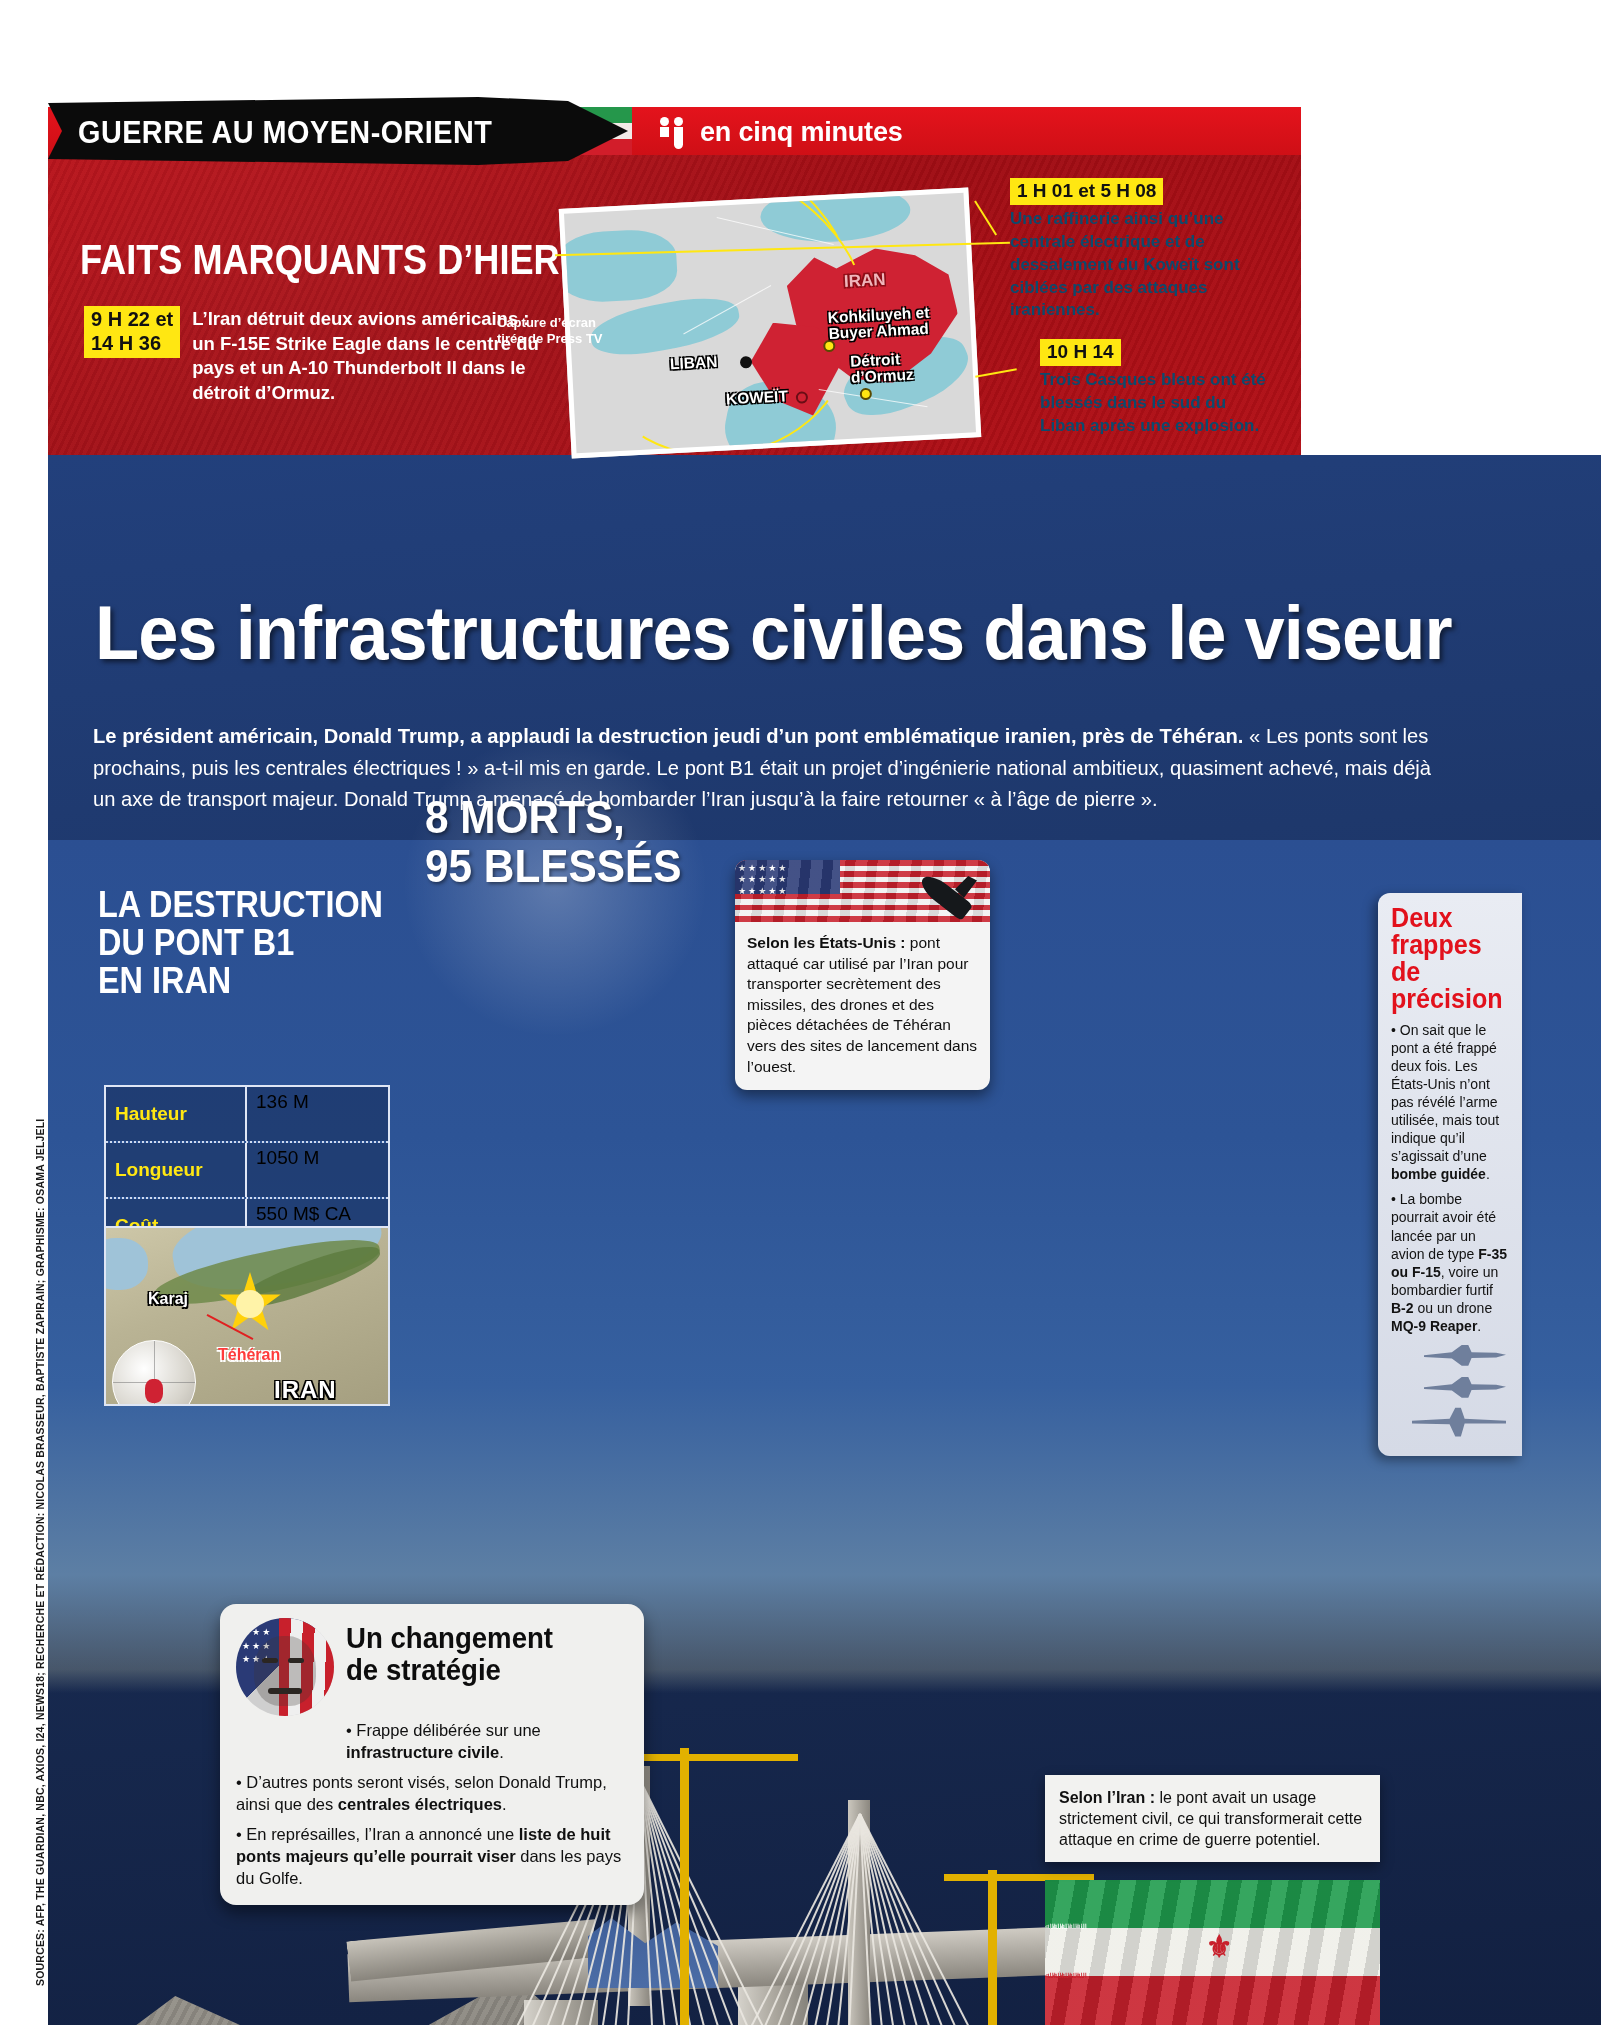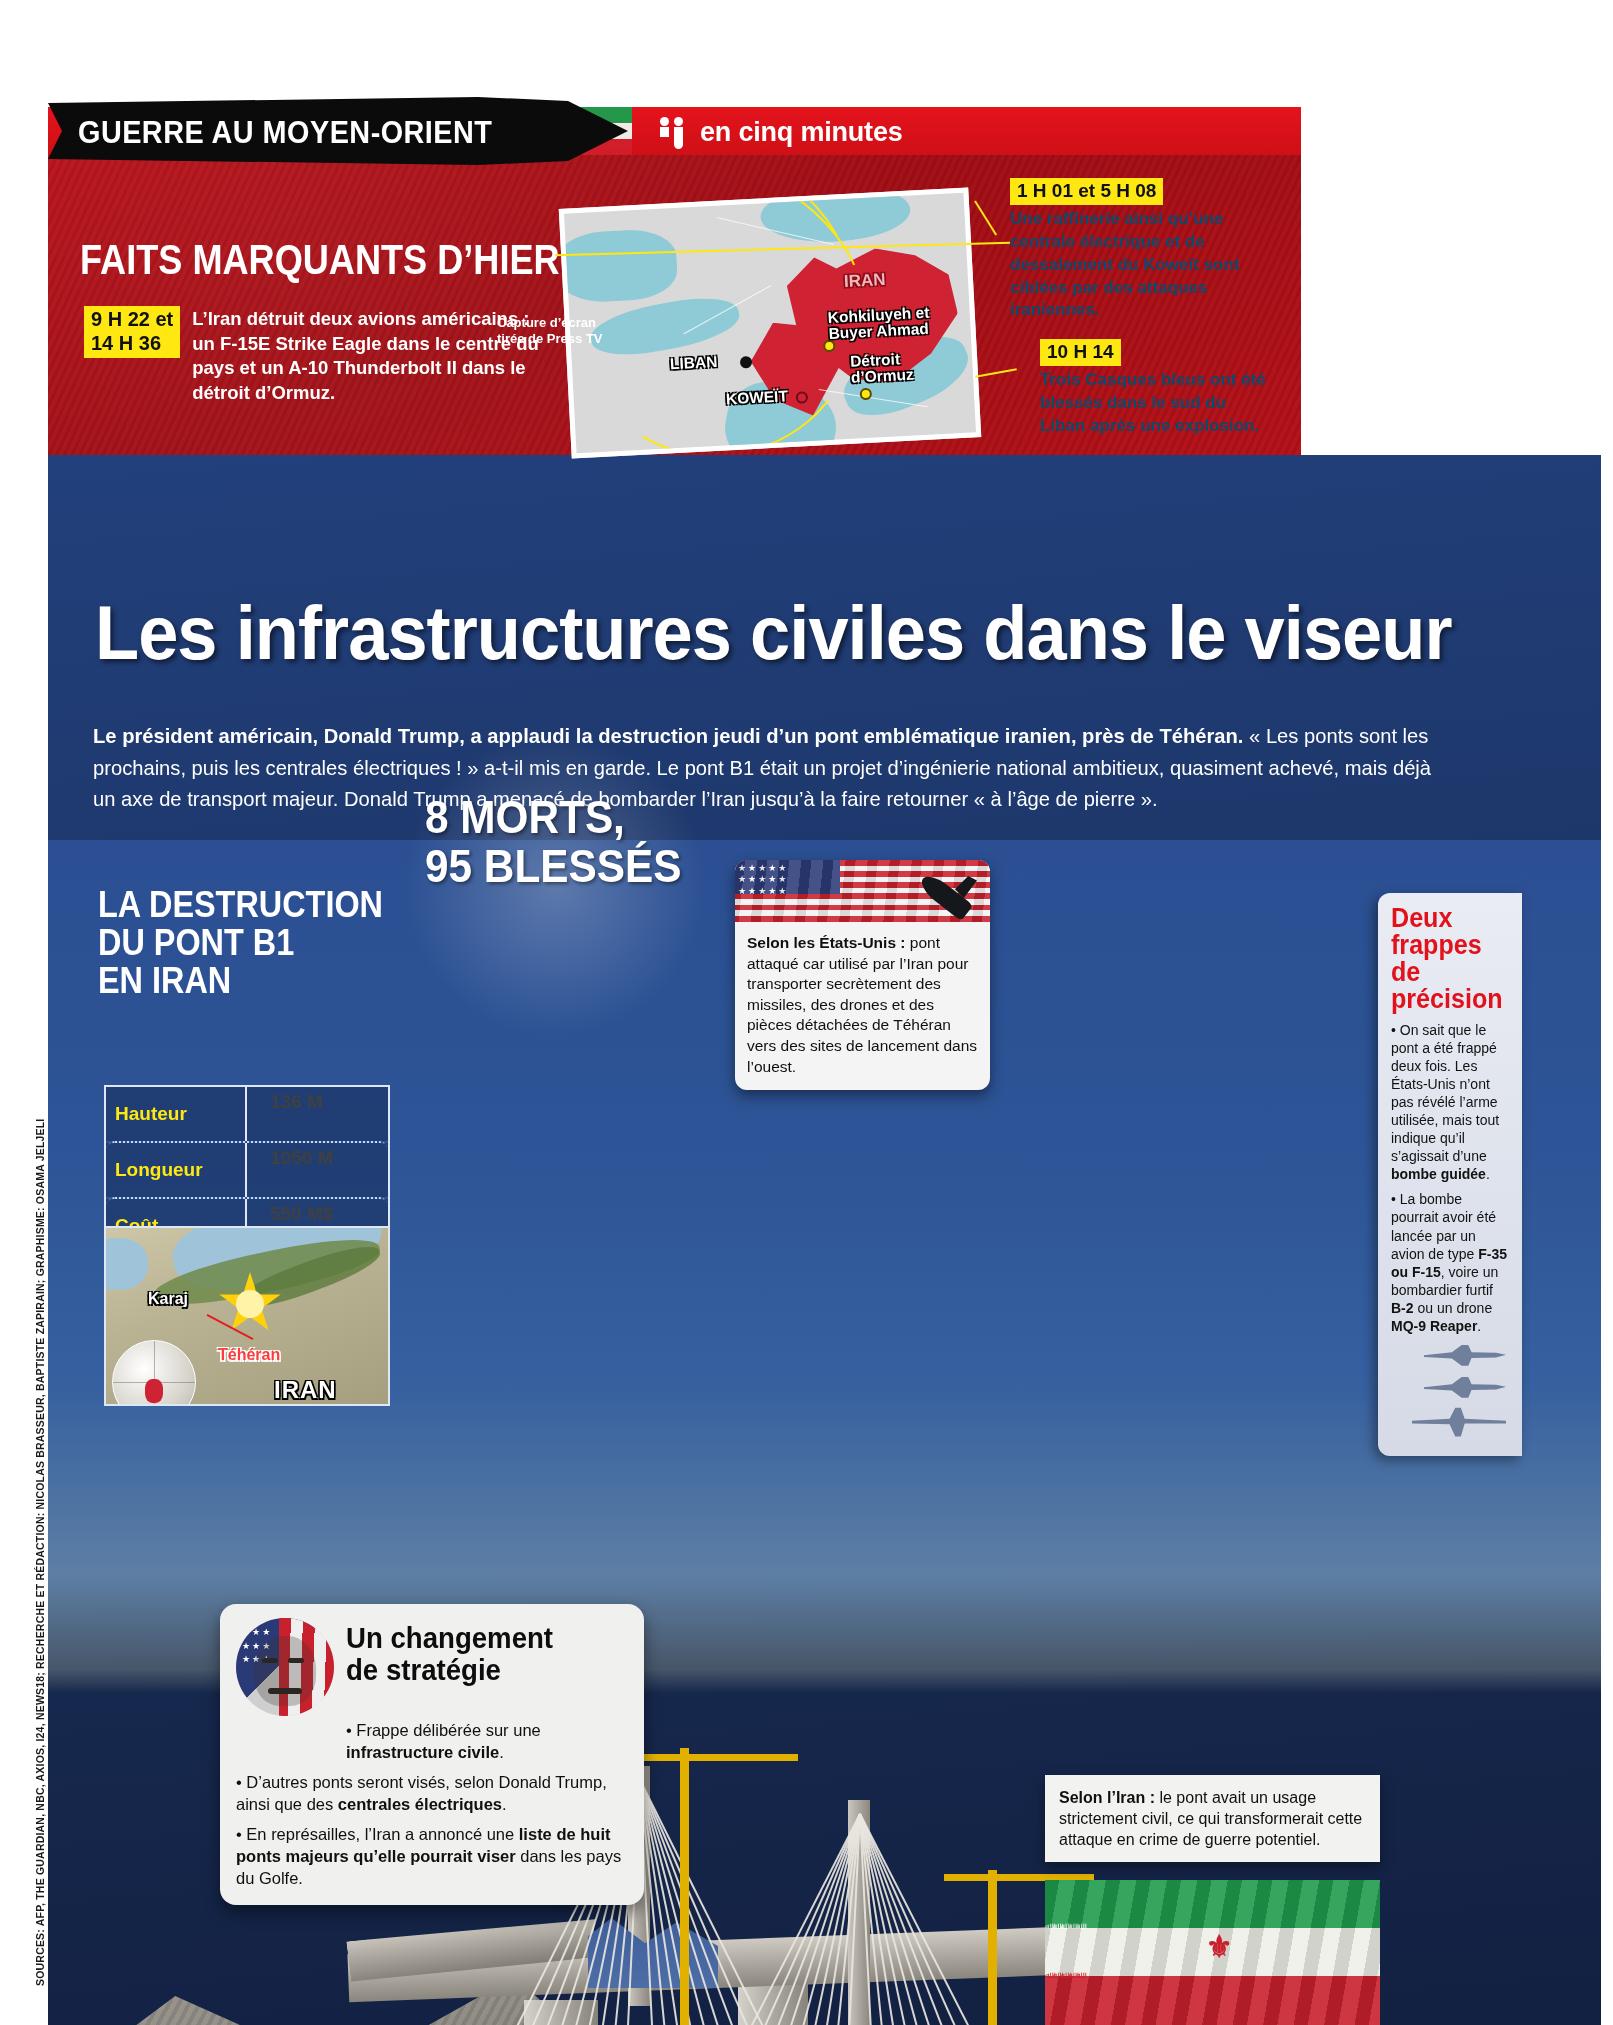--- a/index.html
+++ b/index.html
@@ -265,27 +265,27 @@
     position:absolute; left:98px; top:886px; width:330px; z-index:20;
     color:#fff; font-size:36px; font-weight:bold; line-height:1.05;
     font-family:"Liberation Sans Narrow","Liberation Sans",sans-serif;
     transform:scaleX(0.9); transform-origin:left top;
   }
   .bridge-table{
     position:absolute; left:104px; top:1085px; width:286px; z-index:20;
     border:2px solid #dfe6f5;
   }
   .bridge-table .row{ display:flex; }
-  .bridge-table .row + .row{ border-top:2px dotted #cfdaf0;border-radius:9px; }
+  .bridge-table .row + .row{ border-top:2px dotted #cfdaf0; }
   .bridge-table .k{
     width:50%; padding:16px 9px; color:#ffe712; font-size:19px; font-weight:bold;
     border-right:2px solid #dfe6f5; background:rgba(25,48,96,.62);
   }
   .bridge-table .v{
-    width:50%; padding:4px 23px; color:#404040; font-size:19px; font-weight:bold;
+    width:50%; padding:4px 9px; color:#000000; font-size:19px; font-weight:normal;
     background:rgba(25,48,96,.62);
   }
   .minimap{
     position:absolute; left:104px; top:1226px; width:286px; height:180px; z-index:20;
     background:linear-gradient(160deg,#cdc7a8,#b9b394 40%,#a59f80);
     border:2px solid #dfe6f5; overflow:hidden;
   }
   .minimap .casp{ position:absolute; left:66px; top:-24px; width:210px; height:80px; background:#9fc3d8; border-radius:44%; transform:rotate(-10deg);}
   .minimap .casp2{ position:absolute; left:-18px; top:10px; width:60px; height:52px; background:#9fc3d8; border-radius:46%;}
   .minimap .green{ position:absolute; left:46px; top:24px; width:230px; height:40px; background:#6e8a4a; border-radius:46%; transform:rotate(-12deg); opacity:.85;}

